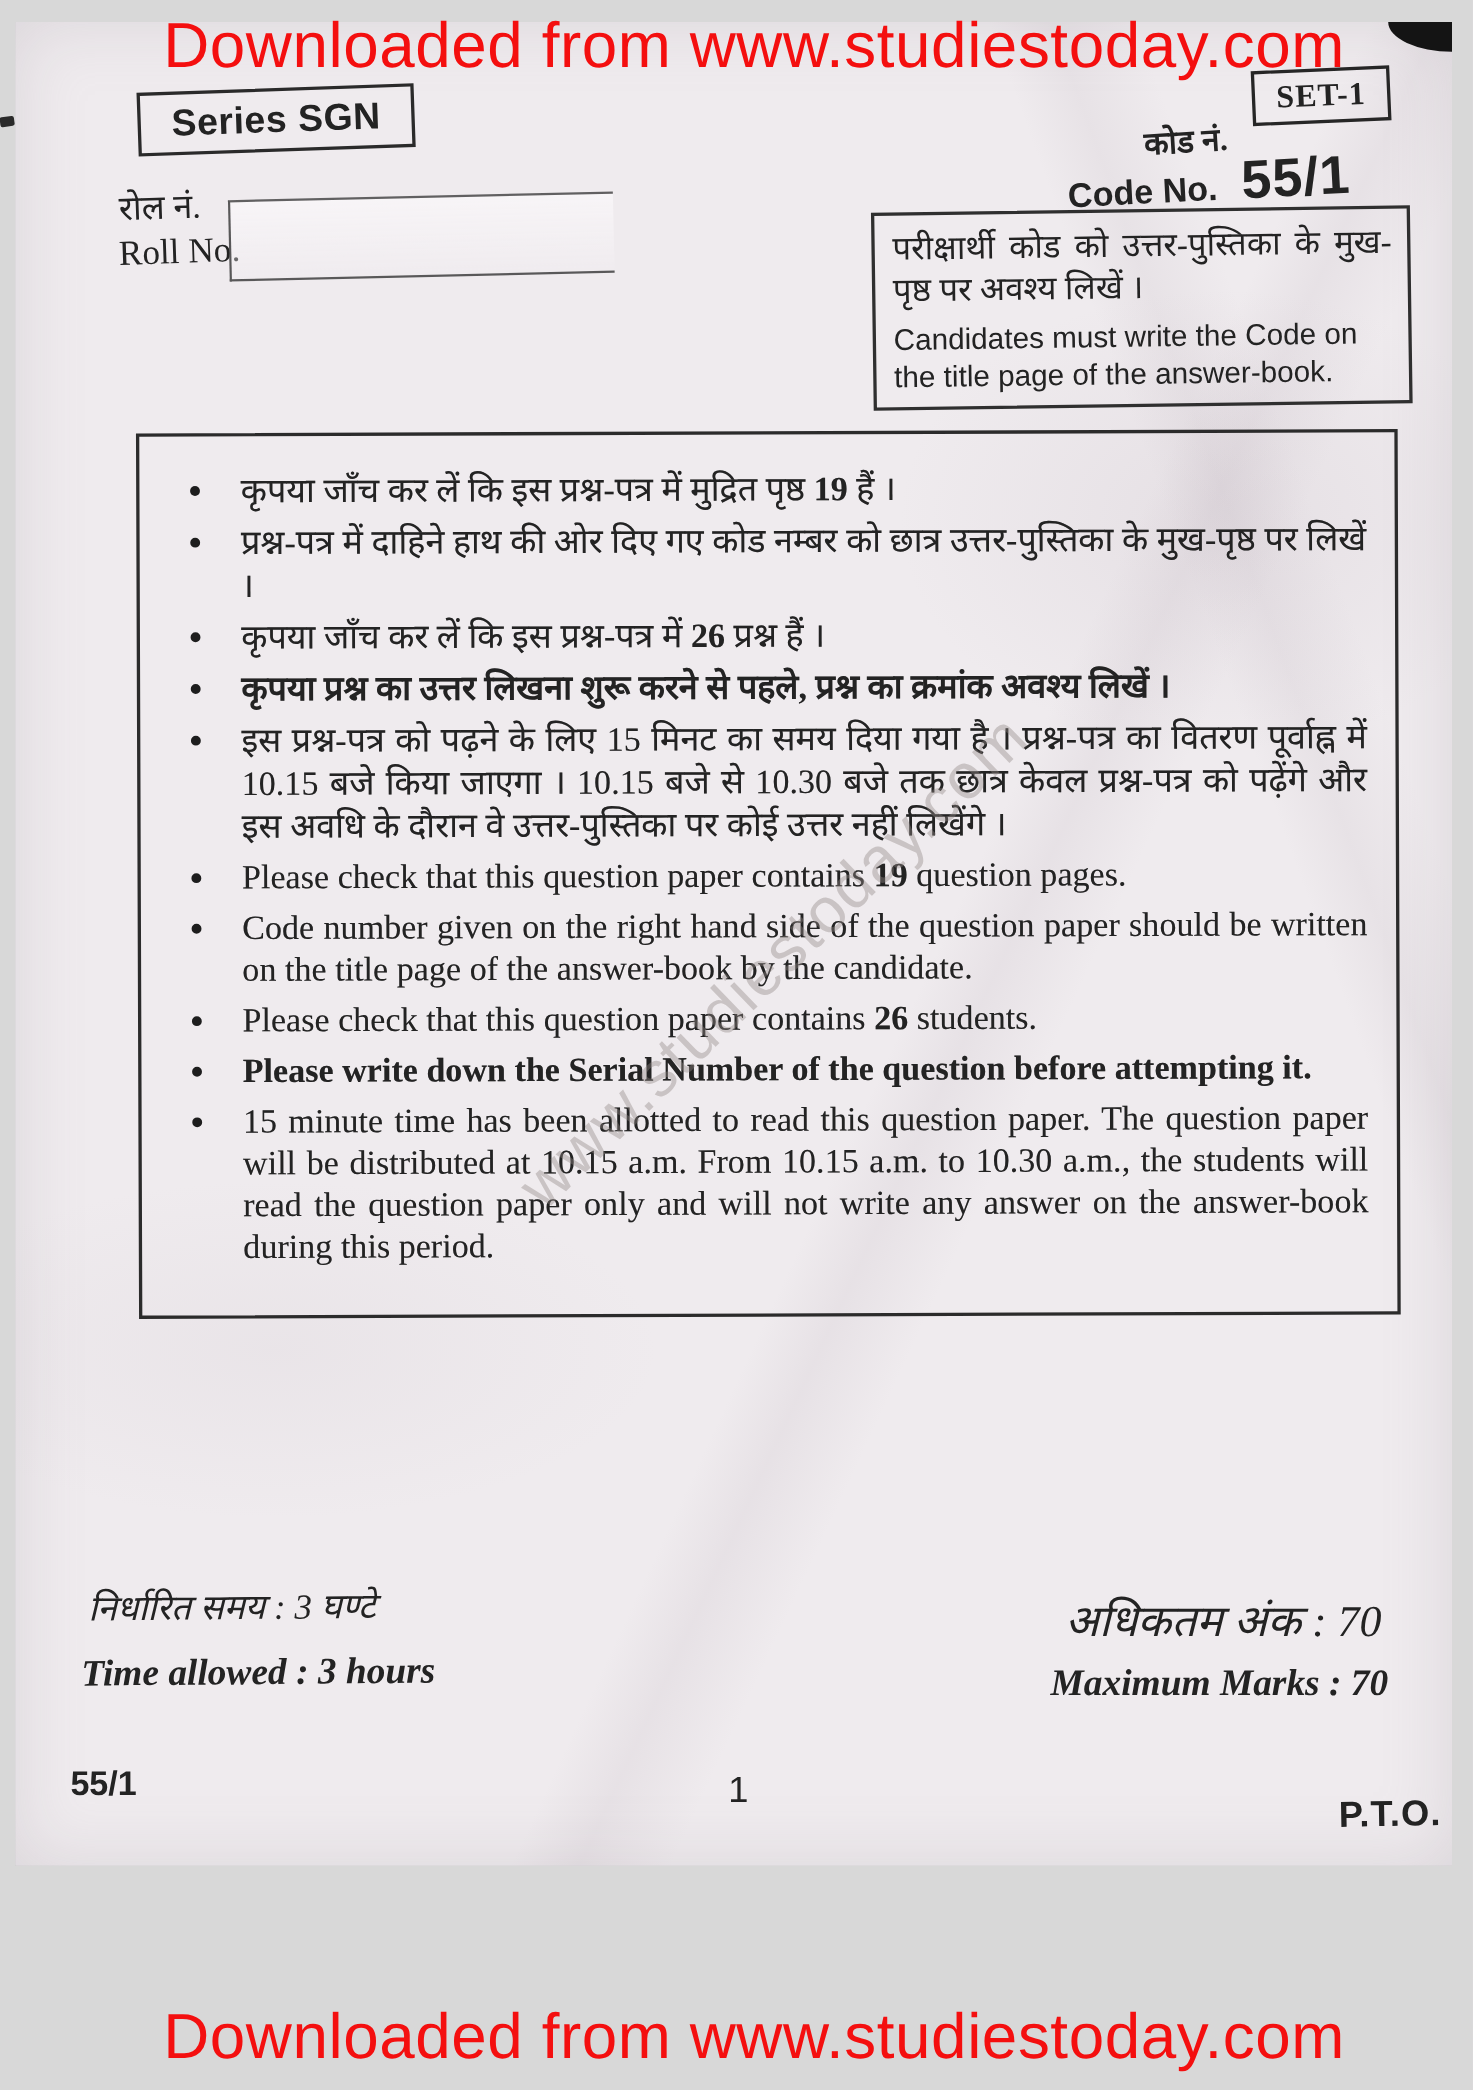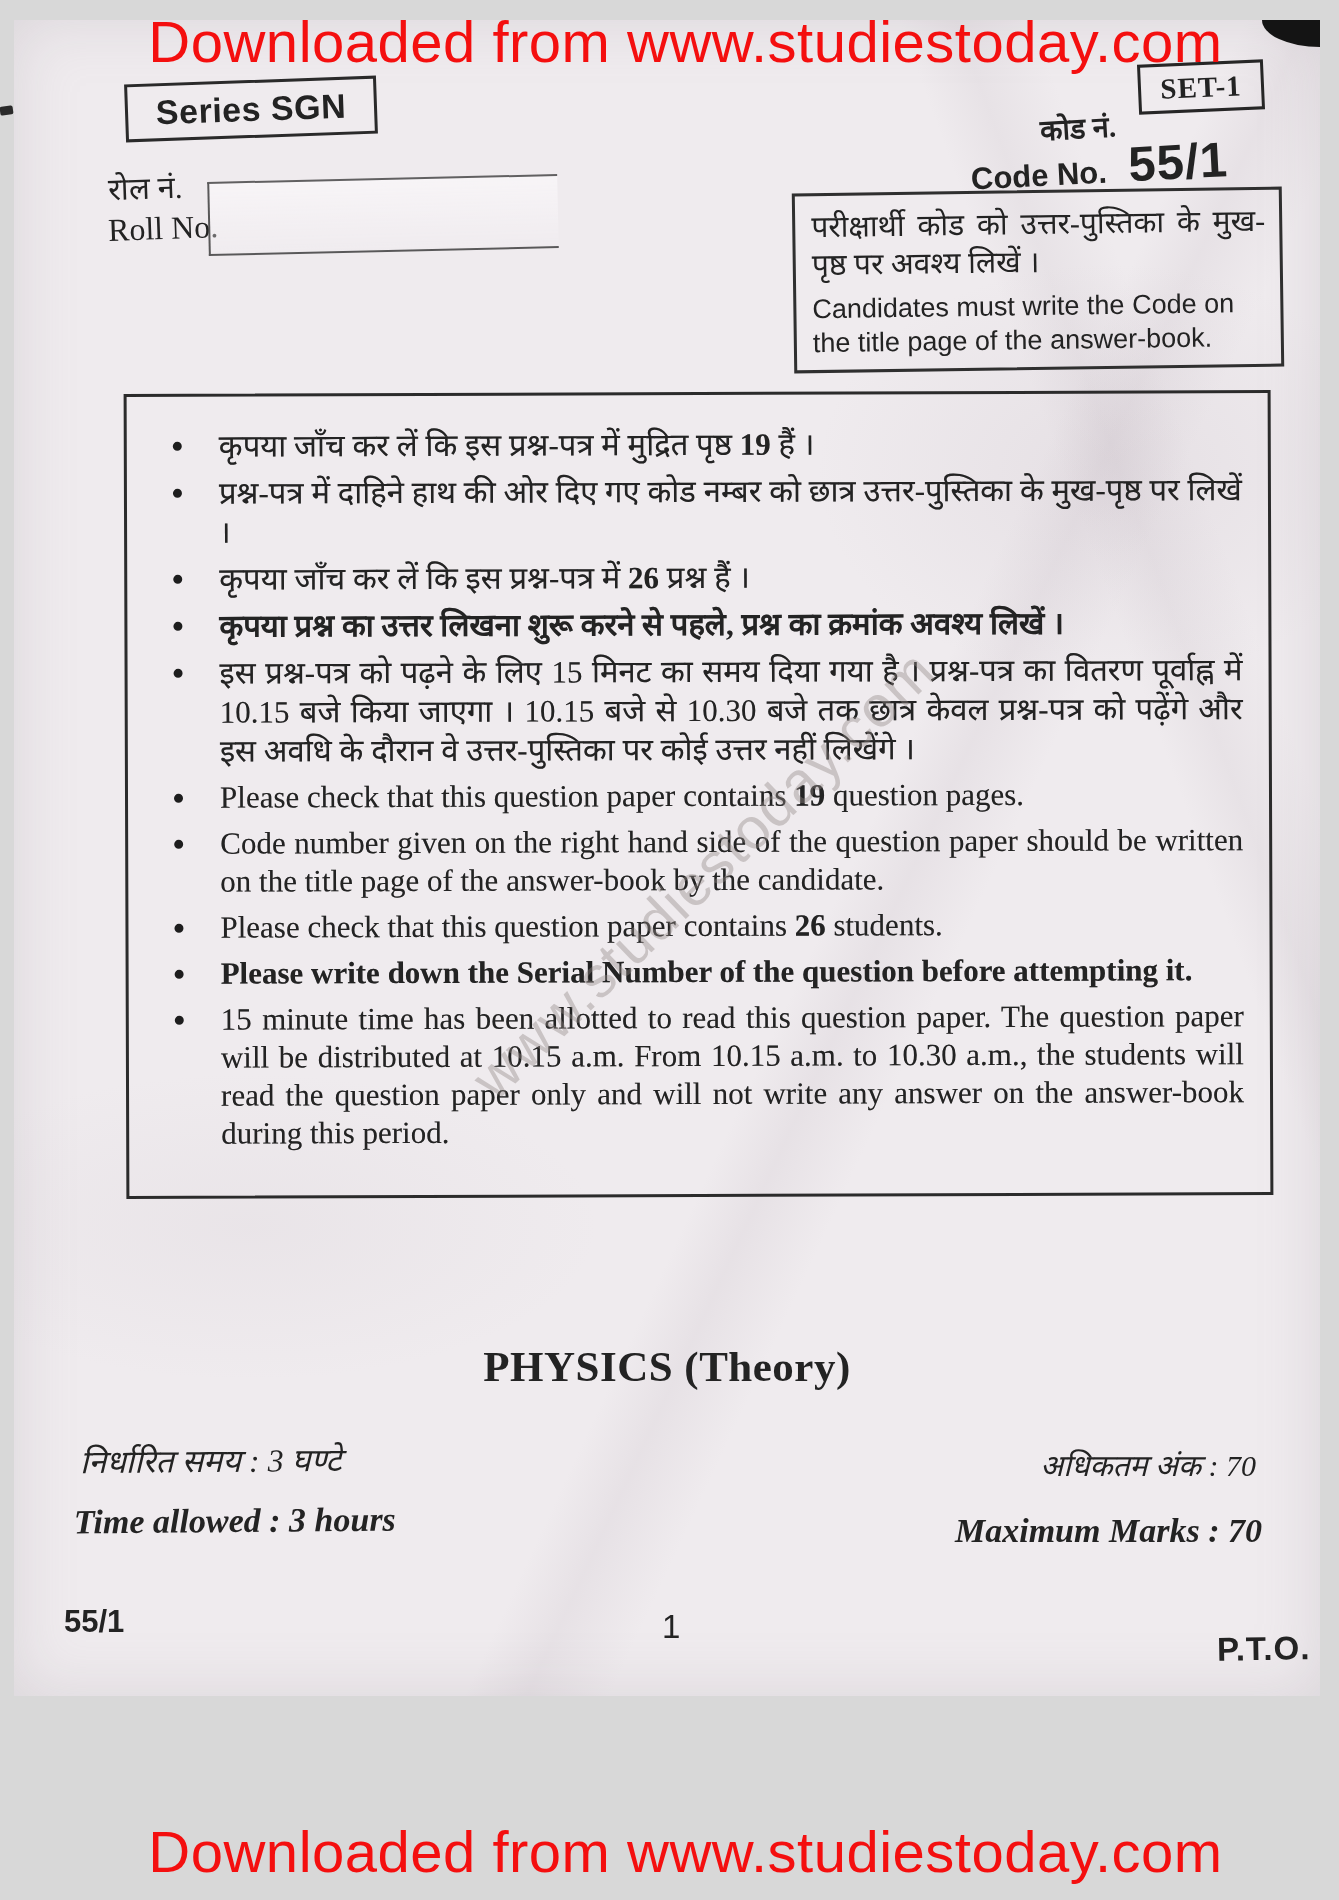--- a/index.html
+++ b/index.html
@@ -139,21 +139,21 @@
   
   .title-hi{
     position:absolute;left:0;top:1232px;width:100%;
     text-align:center;font-size:47px;font-weight:bold;
   }
   .title-en{
     position:absolute;left:0;top:1322px;width:100%;
     text-align:center;font-size:43px;font-weight:bold;letter-spacing:0.5px;
   }
   .meta-time-hi{position:absolute;left:66px;top:1418px;font-size:32px;font-style:italic;transform:rotate(-0.5deg);}
-  .meta-marks-hi{position:absolute;right:64px;top:1424px;font-size:30px;font-style:italic;}
+  .meta-marks-hi{position:absolute;right:64px;top:1424px;font-size:40px;font-style:italic;}
   .meta-time-en{position:absolute;left:60px;top:1482px;font-size:34px;font-weight:bold;font-style:italic;transform:rotate(-0.5deg);}
   .meta-marks-en{position:absolute;right:58px;top:1492px;font-size:34px;font-weight:bold;font-style:italic;}
 
   
   .f-code{
     position:absolute;left:50px;top:1584px;
     font-family:"Liberation Sans", sans-serif;font-size:31px;font-weight:bold;
   }
   .f-page{
     position:absolute;left:648px;top:1588px;
@@ -210,21 +210,20 @@
           <li class="en"><span>Please check that this question paper contains </span><b>19</b><span> question pages.</span></li>
           <li class="en"><span>Code number given on the right hand side of the question paper should be written on the title page of the answer-book by the candidate.</span></li>
           <li class="en"><span>Please check that this question paper contains </span><b>26</b><span> students.</span></li>
           <li class="en bold"><span>Please write down the Serial Number of the question before attempting it.</span></li>
           <li class="en"><span>15 minute time has been allotted to read this question paper. The question paper will be distributed at 10.15 a.m. From 10.15 a.m. to 10.30 a.m., the students will read the question paper only and will not write any answer on the answer-book during this period.</span></li>
         </ul>
     </div>
 
     <div class="watermark">www.studiestoday.com</div>
 
-    <div class="title-en">PHYSICS (Theory)</div>
 
     <div class="meta-time-hi">निर्धारित समय : 3 घण्टे</div>
     <div class="meta-marks-hi">अधिकतम अंक : 70</div>
     <div class="meta-time-en">Time allowed : 3 hours</div>
     <div class="meta-marks-en">Maximum Marks : 70</div>
 
     <div class="f-code">55/1</div>
     <div class="f-page">1</div>
     <div class="f-pto">P.T.O.</div>
   </div>

